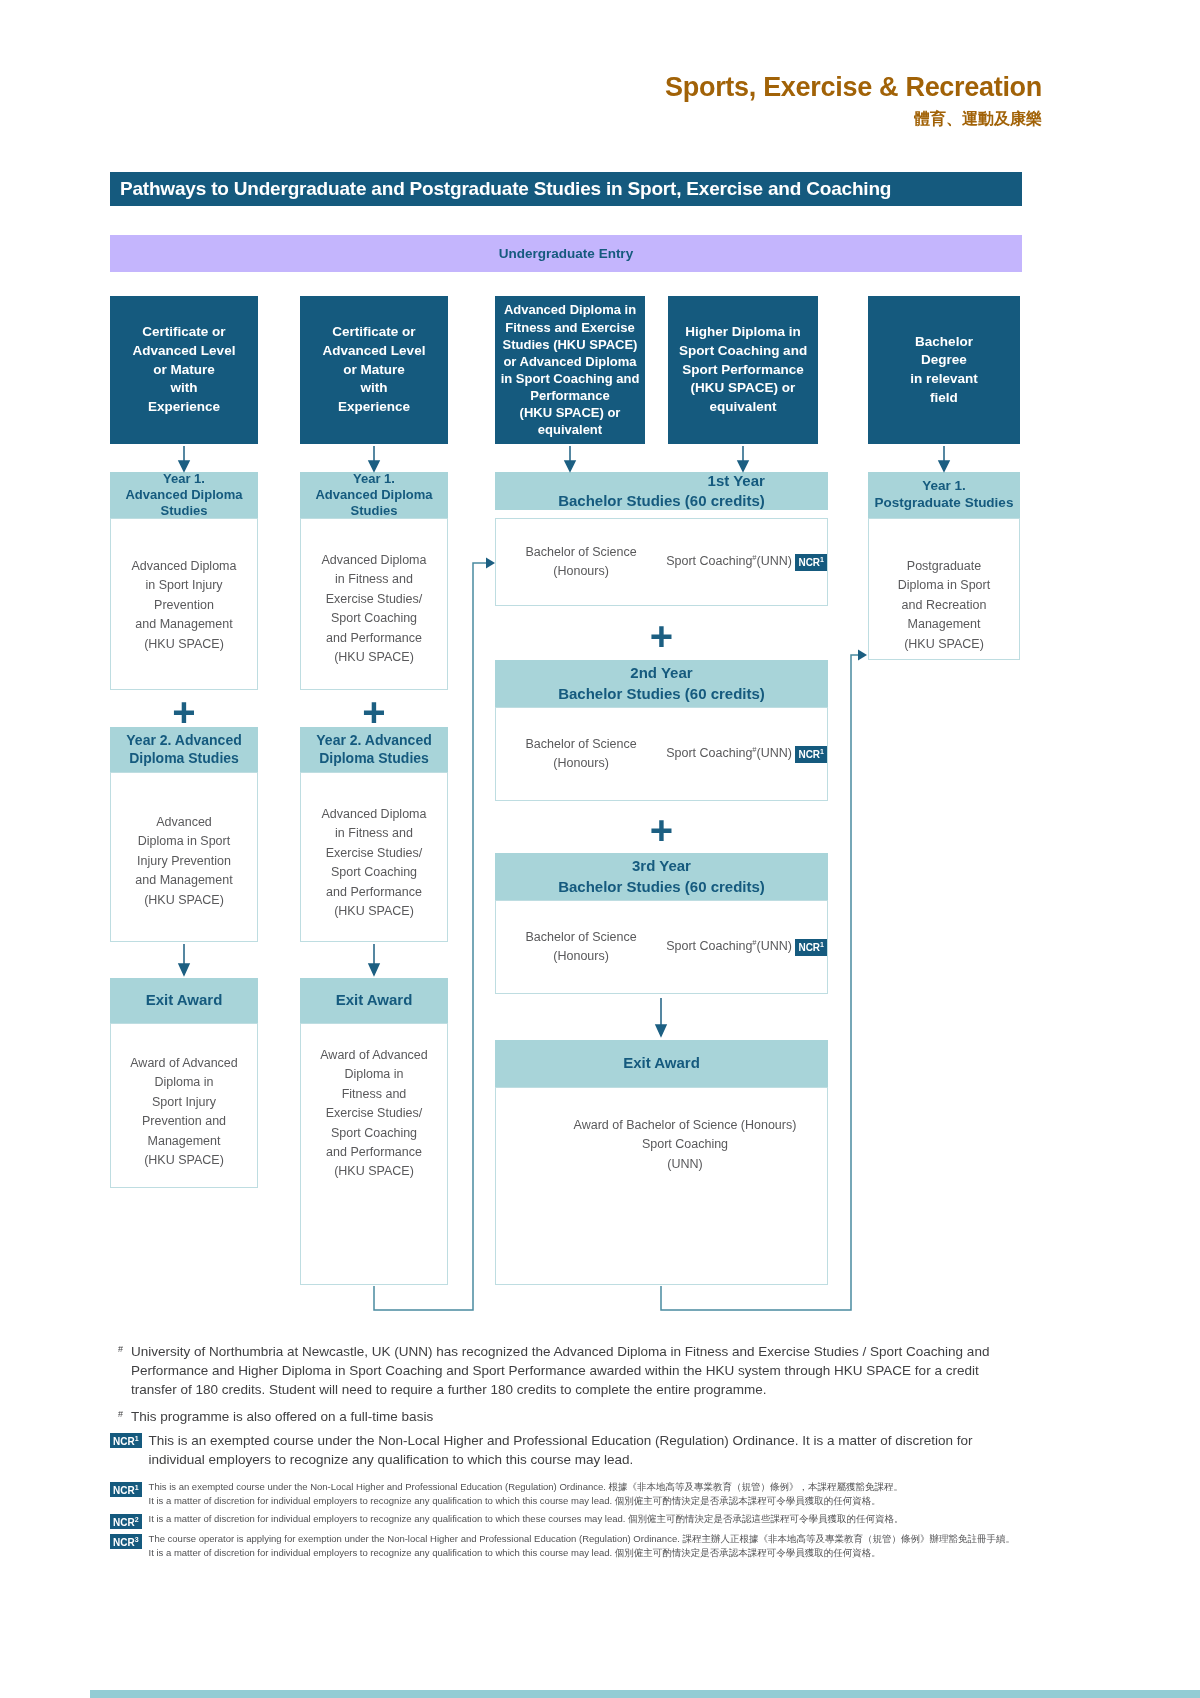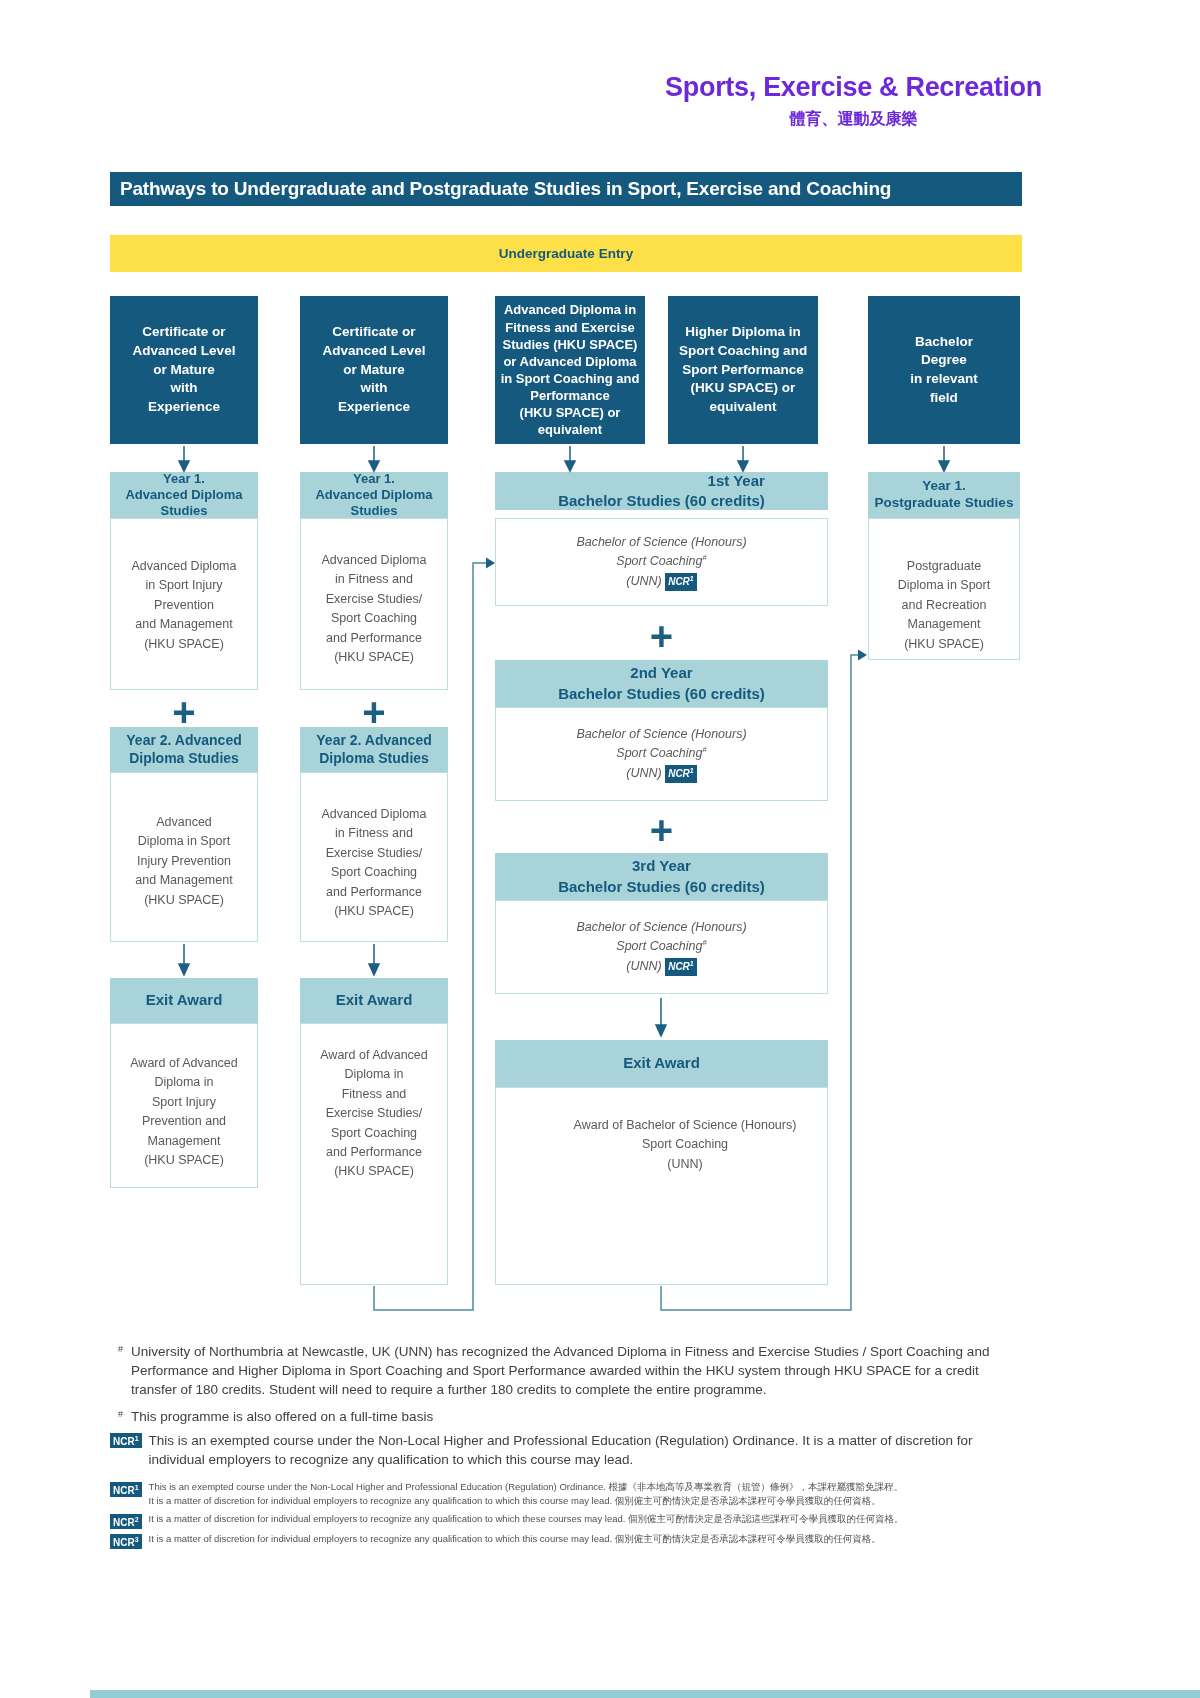--- a/index.html
+++ b/index.html
@@ -1,44 +1,44 @@
 <!DOCTYPE html>
 <html><head>
 <meta charset="utf-8">
 <style>
   html,body{margin:0;padding:0;background:#fff;}
   #page{position:relative;width:1200px;height:1698px;background:#fff;overflow:hidden;
         font-family:"Liberation Sans", sans-serif;}
   
-  #title-block{position:absolute;top:72px;right:158px;text-align:center;color:#6d28d9;}
+  #title-block{position:absolute;top:72px;right:158px;text-align:right;color:#a16207;}
   #title-en{font-size:27px;font-weight:bold;letter-spacing:-0.3px;}
   #title-zh{font-size:16px;font-weight:bold;margin-top:6px;}
   
   #banner{position:absolute;left:110px;top:172px;width:912px;height:34px;background:#155a7e;
           color:#fff;font-size:19px;font-weight:bold;display:flex;align-items:center;
           padding-left:10px;box-sizing:border-box;letter-spacing:-0.2px;}
   
-  #entry-band{position:absolute;left:110px;top:235px;width:912px;height:37px;background:#fde047;
+  #entry-band{position:absolute;left:110px;top:235px;width:912px;height:37px;background:#c4b5fd;
           color:#155a7e;font-size:13.5px;font-weight:bold;display:flex;align-items:center;justify-content:center;}
   
   .box-dark{position:absolute;background:#155a7e;color:#fff;font-weight:bold;text-align:center;
           white-space:pre-line;display:flex;align-items:center;justify-content:center;
           font-size:13.5px;line-height:1.38;}
   .box-dark.small{font-size:13px;line-height:1.32;}
   
   .hdr{position:absolute;background:#a8d4d9;color:#155a7e;font-weight:bold;text-align:center;
           white-space:pre-line;display:flex;align-items:center;justify-content:center;
           font-size:13px;line-height:1.25;}
   .hdr.wide{font-size:15px;line-height:1.35;}
   .hdr.exit{font-size:15px;}
   
   .body-box{position:absolute;background:#fff;border:1px solid #bedde1;color:#59595b;
           font-size:12.5px;line-height:1.55;text-align:center;white-space:pre-line;
           box-sizing:border-box;}
-  .body-box.flexc{display:flex;flex-direction:column;align-items:center;justify-content:center;font-style:italic;}
+  .body-box.flexc{display:flex;flex-direction:row;align-items:center;justify-content:center;}
   .plus{position:absolute;color:#1c5f82;font-size:40px;font-weight:bold;text-align:center;line-height:1;}
   sup{font-size:0.6em;}
   .ncr-badge{display:inline-block;background:#155a7e;color:#fff;font-weight:bold;
           font-size:10px;line-height:1;padding:2px 3px 3px 3px;vertical-align:-1px;}
   .ncr-badge sup{font-size:7px;vertical-align:super;}
   #svg-overlay{position:absolute;left:0;top:0;pointer-events:none;}
   
   .footnote{position:absolute;display:flex;color:#404042;font-size:13.5px;line-height:1.42;}
   .fn-marker{width:13px;flex:none;font-size:9px;padding-top:1px;color:#404042;}
   .fn-text{width:892px;}
@@ -239,19 +239,20 @@
     </div>
     <div class="ncr-row">
       <div class="fn-badge"><span>NCR</span><sup>2</sup></div>
       <div class="ncr-lines">
         <div>It is a matter of discretion for individual employers to recognize any qualification to which these courses may lead. 個別僱主可酌情決定是否承認這些課程可令學員獲取的任何資格。</div>
       </div>
     </div>
     <div class="ncr-row">
       <div class="fn-badge"><span>NCR</span><sup>3</sup></div>
       <div class="ncr-lines">
+        <div>The course operator is applying for exemption under the Non-local Higher and Professional Education (Regulation) Ordinance. 課程主辦人正根據《非本地高等及專業教育（規管）條例》辦理豁免註冊手續。</div>
         <div>It is a matter of discretion for individual employers to recognize any qualification to which this course may lead. 個別僱主可酌情決定是否承認本課程可令學員獲取的任何資格。</div>
       </div>
     </div>
   </div>
 
   <div id="bottom-bar"></div>
 </div>
 
 </body></html>

